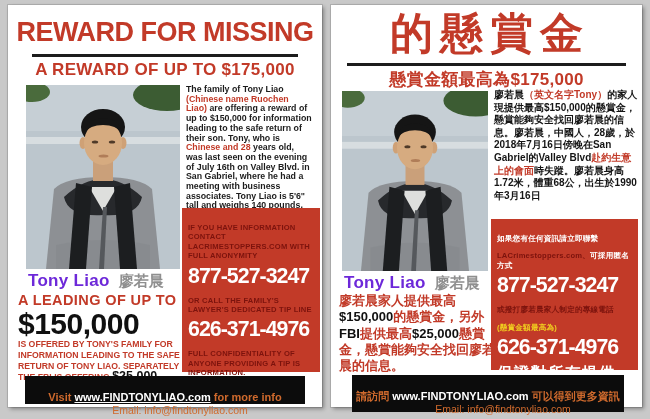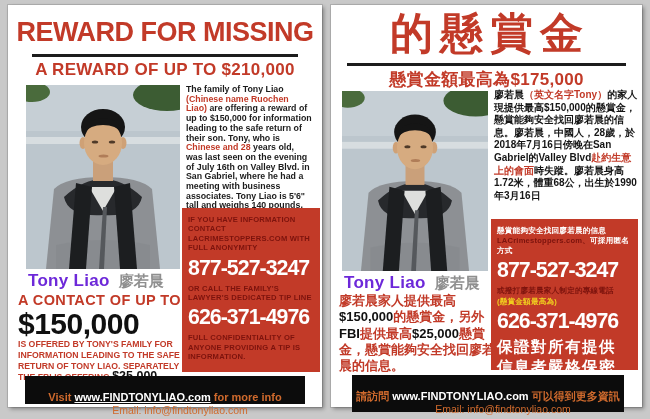--- a/index.html
+++ b/index.html
@@ -26,21 +26,21 @@
   }
   .subtitle{
     left:0;right:0;text-align:center;color:var(--red,#c23a28);
     font-weight:800;font-size:17px;letter-spacing:.3px;
   }
   .photo{background:#b9c3ca;overflow:hidden;}
   .caption{display:flex;align-items:baseline;gap:9px;white-space:nowrap;}
   .caption .en{font-size:17px;font-weight:700;color:#6d28d9;letter-spacing:.3px;}
   .caption .zh{font-size:15px;font-weight:600;color:var(--gray-caption,#8f8f8f);}
   .redbox{background:var(--red,#c23a28);color:#fff;box-sizing:border-box;padding:7px 6px;}
-  .redbox .small{font-size:7.6px;font-weight:800;line-height:9.4px;color:var(--maroon,#7c130d);letter-spacing:.2px;margin-bottom:3px;}
+  .redbox .small{font-size:7.6px;font-weight:800;line-height:9.4px;color:var(--maroon,#7c130d);letter-spacing:.2px;margin-bottom:3px;margin-top:8px;}
   .redbox .small.white{color:#ffffff;}
   .redbox .small.yellow{color:var(--yellow,#f0cd1f);}
   .redbox .phone{font-size:22px;font-weight:800;color:#ffffff;letter-spacing:-1px;line-height:24px;margin:1px 0 4px 0;transform:scaleX(.97);transform-origin:left;white-space:nowrap;}
   .footerbar{
     background:var(--bar-bg,#0c0c0c);text-align:center;box-sizing:border-box;padding-top:15px;
   }
   .footerbar .l1{font-size:11px;font-weight:700;line-height:13px;white-space:nowrap;}
   .footerbar .l2{font-size:10.5px;font-weight:400;line-height:12px;white-space:nowrap;margin-left:30px;}
   .orange{color:var(--orange,#cf6a2d);}
   .sitelink{color:#ffffff;}
@@ -76,21 +76,21 @@
   .guarantee{color:#ffffff;font-weight:800;font-size:15.5px;line-height:20px;letter-spacing:1.5px;margin-top:3px;}
 </style>
 </head>
 <body>
 
 <div class="stage">
 
   <div class="poster poster-left">
     <div class="abs title-en">REWARD FOR MISSING</div>
     <div class="abs rule" style="top:49px;left:24px;right:24px;"></div>
-    <div class="abs subtitle" style="top:55px;">A REWARD OF UP TO $210,000</div>
+    <div class="abs subtitle" style="top:55px;">A REWARD OF UP TO $175,000</div>
 
     <div class="abs photo" style="left:18px;top:80px;width:154px;height:184px;">
       <svg width="154" height="184" viewBox="0 0 154 184">
         <rect x="0" y="0" width="154" height="184" fill="#bcc6cd"></rect>
         <rect x="0" y="0" width="154" height="46" fill="#c6cfd5"></rect>
         <rect x="0" y="52" width="154" height="7" fill="#dde2e5" opacity="0.8"></rect>
         <ellipse cx="141" cy="10" rx="34" ry="16" fill="#3c5c33"></ellipse>
         <ellipse cx="6" cy="7" rx="18" ry="10" fill="#4a6b3c"></ellipse>
         <path d="M20,184 L28,104 Q40,92 77,92 Q114,92 126,104 L134,184 Z" fill="#8d9094"></path>
         <path d="M38,112 Q77,76 116,112 Q112,132 77,130 Q42,132 38,112 Z" fill="#27292c"></path>
@@ -122,21 +122,21 @@
 
     <div class="abs redbox" style="left:174px;top:203px;width:138px;height:164px;">
       <div class="small">IF YOU HAVE INFORMATION CONTACT LACRIMESTOPPERS.COM WITH FULL ANONYMITY</div>
       <div class="phone">877-527-3247</div>
       <div class="small">OR CALL THE FAMILY'S LAWYER'S DEDICATED TIP LINE</div>
       <div class="phone">626-371-4976</div>
       <div class="small">FULL CONFIDENTIALITY OF ANYONE PROVIDING A TIP IS INFORMATION.</div>
     </div>
 
     <div class="abs reward-block">
-      <div class="reward-h">A CONTACT OF UP TO</div>
+      <div class="reward-h">A LEADING OF UP TO</div>
       <div class="reward-amt">$150,000</div>
       <div class="reward-note"><span>IS OFFERED BY TONY'S FAMILY  FOR INFORMATION LEADING TO THE SAFE RETURN OF TONY LIAO. SEPARATELY THE FBI IS OFFERING </span><span class="fbi">$25,000</span></div>
     </div>
 
     <div class="abs footerbar" style="left:17px;top:371px;width:280px;height:28px;">
       <div class="l1"><span class="orange">Visit </span><span class="sitelink">www.FINDTONYLIAO.com</span><span class="orange"> for more info</span></div>
       <div class="l2 orange">Email: info@findtonyliao.com</div>
     </div>
   </div>
 
@@ -173,21 +173,21 @@
     <div class="abs caption" style="left:13px;top:268px;">
       <span class="en">Tony Liao</span>
       <span class="zh">廖若晨</span>
     </div>
 
     <div class="abs body-zh">
       <span>廖若晨</span><span class="red">（英文名字Tony）</span><span>的家人現提供最高$150,000的懸賞金，懸賞能夠安全找回廖若晨的信息。廖若晨，中國人，28歲，於2018年7月16日傍晚在San Gabriel的Valley Blvd</span><span class="red">赴約生意上的會面</span><span>時失蹤。廖若晨身高1.72米，體重68公，出生於1990年3月16日</span>
     </div>
 
     <div class="abs redbox" style="left:160px;top:214px;width:147px;height:151px;">
-      <div class="small white" style="margin-bottom:1px;">懸賞能夠安全找回廖若晨的信息</div>
+      <div class="small white" style="margin-bottom:1px;">如果您有任何資訊請立即聯繫</div>
       <div class="small"><span>LACrimestoppers.com、</span><span class="white" style="color:#fff;">可採用匿名方式</span></div>
       <div class="phone">877-527-3247</div>
       <div class="small" style="margin-bottom:1px;">或撥打廖若晨家人制定的專線電話</div>
       <div class="small yellow">(懸賞金額最高為)</div>
       <div class="phone">626-371-4976</div>
       <div class="guarantee">保證對所有提供信息者嚴格保密</div>
     </div>
 
     <div class="abs reward-zh">
       <span>廖若晨家人提供最高</span><span class="blk">$150,000</span><span>的懸賞金，另外</span><span class="blk">FBI</span><span>提供最高</span><span class="blk">$25,000</span><span>懸賞金，懸賞能夠安全找回廖若晨的信息。</span>

